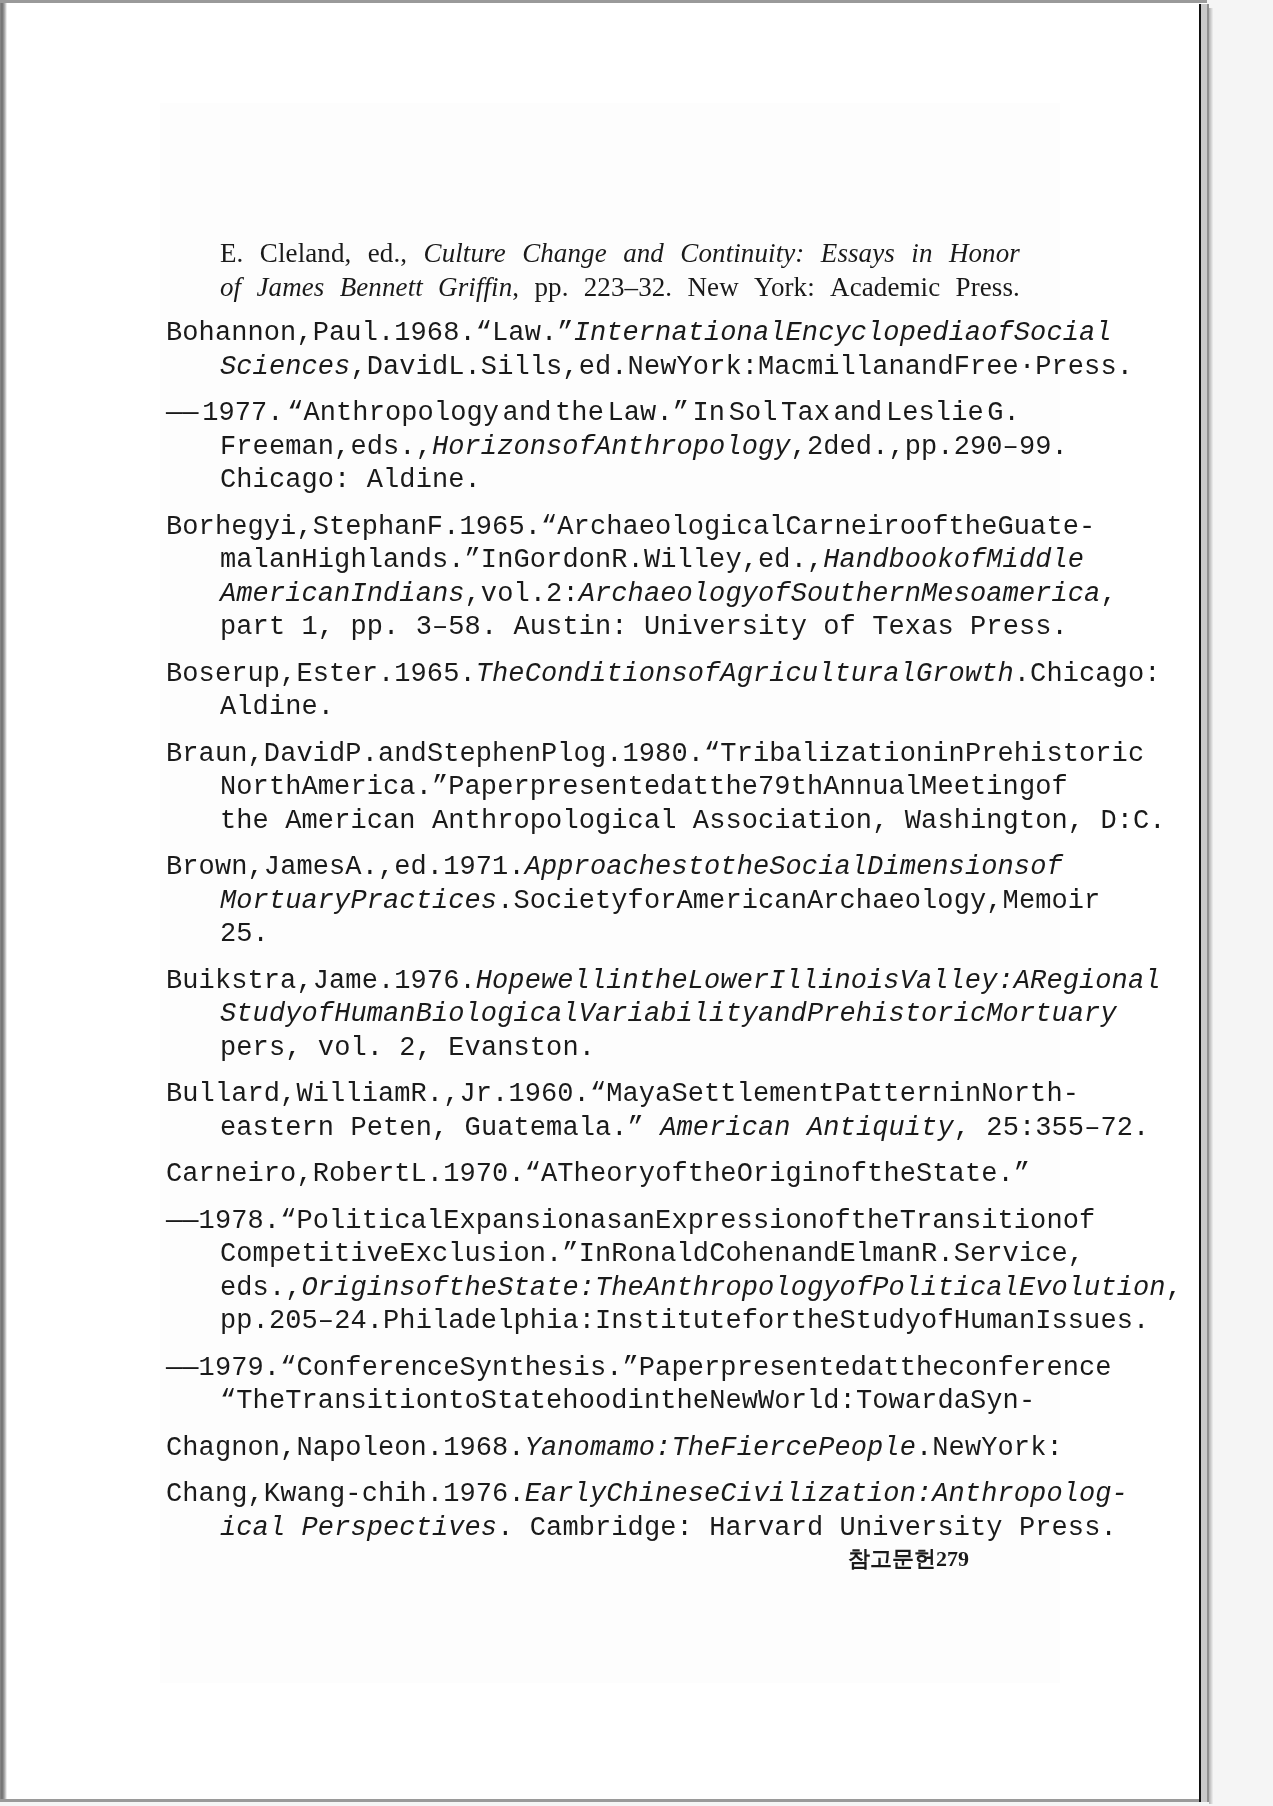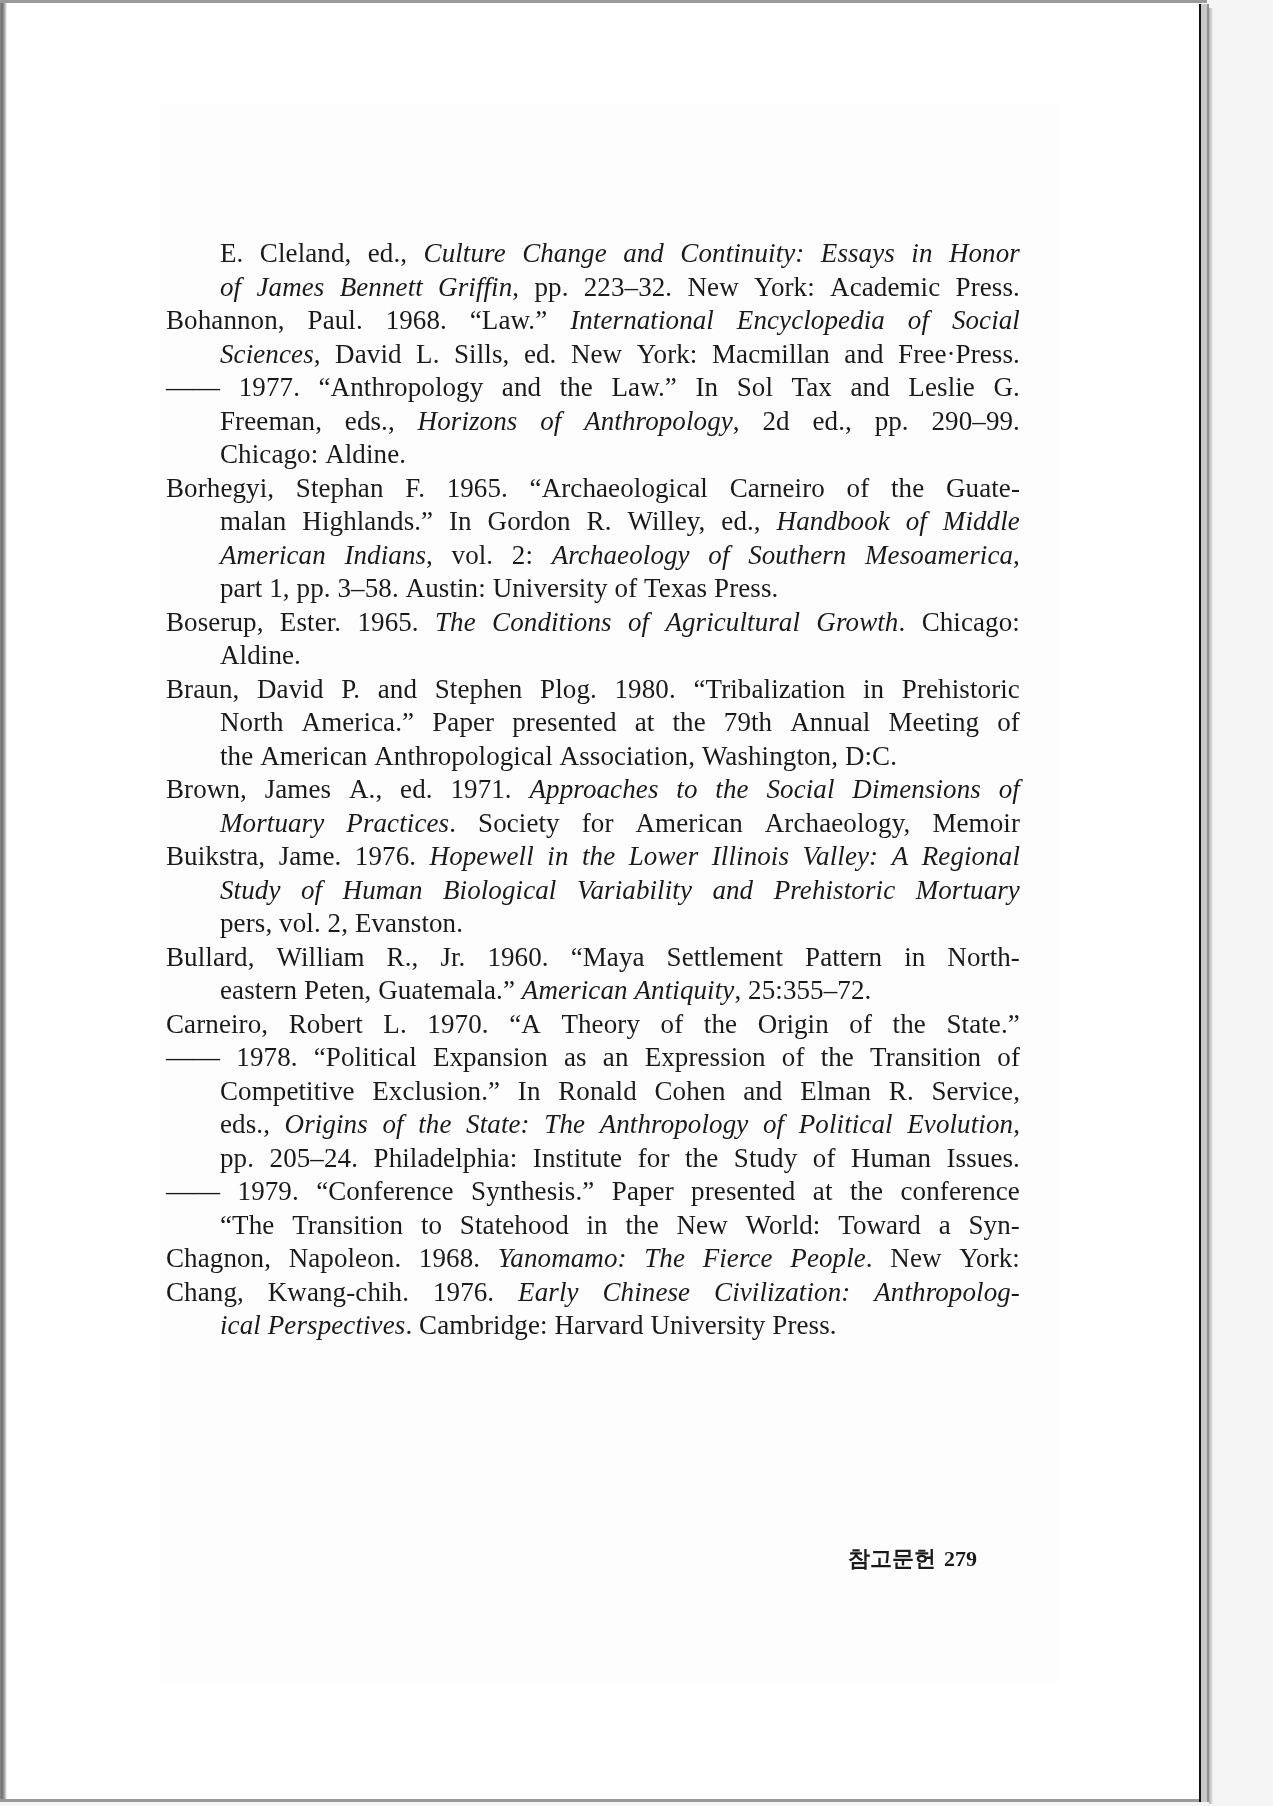--- a/index.html
+++ b/index.html
@@ -74,37 +74,37 @@
       height: 33.5px;
       white-space: nowrap;
       display: flex;
       justify-content: space-between;
       letter-spacing: 0.1px;
     }
     .line.first { padding-left: 6px; }
     .line.cont { padding-left: 60px; }
     .line.last { justify-content: flex-start; }
     .entry { margin: 0; }
-    .entry + .entry { margin-top: 0; }
+    .entry + .entry { margin-top: 13px; font-family: Liberation Mono, monospace; }
     .line span.word { display: inline; }
     .it { font-style: italic; }
     .footer {
       position: absolute;
       left: 848px;
       top: 1541px;
       font-family: "DejaVu Sans", "Liberation Sans", sans-serif;
       font-size: 22px;
       font-weight: bold;
       color: #1a1a1a;
       white-space: nowrap;
     }
     .footer .pgnum {
       font-family: "Liberation Serif", "DejaVu Serif", serif;
       font-size: 22px;
-      margin-left: 8px;
+      margin-left: 0;
     }
   </style>
 </head>
 <body>
 
 <div class="page-frame">
   <div class="left-edge"></div>
   <div class="scan-area"></div>
 
   <div class="text-block" id="bibliography">
@@ -300,20 +300,23 @@
           <span class="word"><span class="it">of</span></span>
         </div>
         <div class="line cont">
           <span class="word"><span class="it">Mortuary</span></span>
           <span class="word"><span class="it">Practices</span><span>.</span></span>
           <span class="word"><span>Society</span></span>
           <span class="word"><span>for</span></span>
           <span class="word"><span>American</span></span>
           <span class="word"><span>Archaeology,</span></span>
           <span class="word"><span>Memoir</span></span>
+        </div>
+        <div class="line cont last">
+          <span class="word"><span>25.</span></span>
         </div>
       </div>
       <div class="entry">
         <div class="line first">
           <span class="word"><span>Buikstra,</span></span>
           <span class="word"><span>Jame.</span></span>
           <span class="word"><span>1976.</span></span>
           <span class="word"><span class="it">Hopewell</span></span>
           <span class="word"><span class="it">in</span></span>
           <span class="word"><span class="it">the</span></span>

